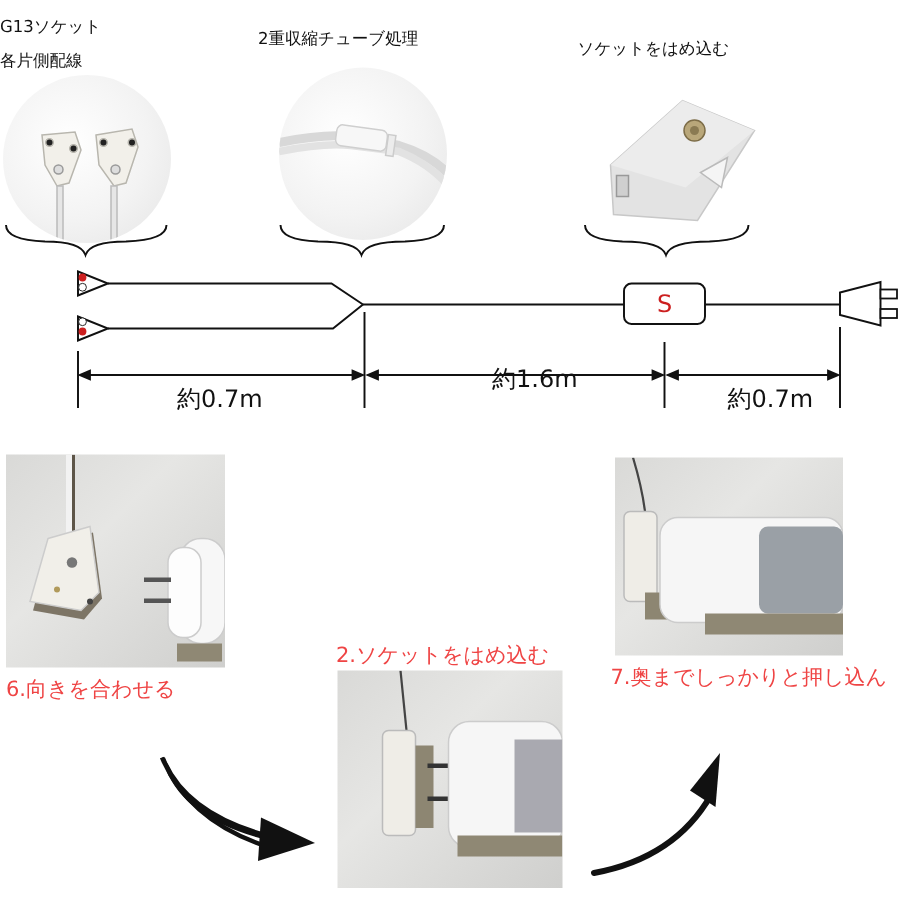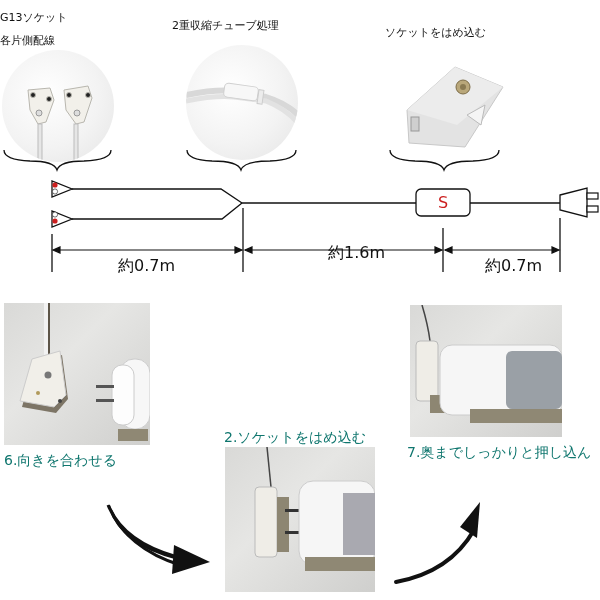--- a/index.html
+++ b/index.html
@@ -1,21 +1,21 @@
 <!DOCTYPE html>
 <html><head>
 <meta charset="utf-8">
 <style>
   html, body { margin:0; padding:0; background:#ffffff; }
   body { width:600px; height:600px; position:relative; overflow:hidden; font-family:"DejaVu Sans", "Liberation Sans", sans-serif; color:#111; }
   .abs { position:absolute; }
   .title { font-size:11px; text-align:left; white-space:nowrap; color:#111; }
   .circle { position:absolute; border-radius:50%; background:radial-gradient(circle at 40% 40%, #ffffff 0%, #f3f3f3 55%, #e4e4e4 100%); overflow:hidden; }
   .photo { position:absolute; overflow:hidden; background:linear-gradient(135deg,#d9d9d7 0%,#e6e6e4 40%,#cfcfcd 100%); }
-  .step-label { position:absolute; font-size:14px; white-space:nowrap; color:#0f766e; line-height:22px; }
+  .step-label { position:absolute; font-size:14px; white-space:nowrap; color:#ef4444; line-height:22px; }
   .dim-label { position:absolute; font-size:16px; white-space:nowrap; color:#111; }
   svg { position:absolute; left:0; top:0; }
 </style>
 </head>
 <body>
 
 <div class="abs title" style="left:0;top:10px;width:120px;">
   <div>G13ソケット</div>
   <div style="margin-top:8px;">各片側配線</div>
 </div>

